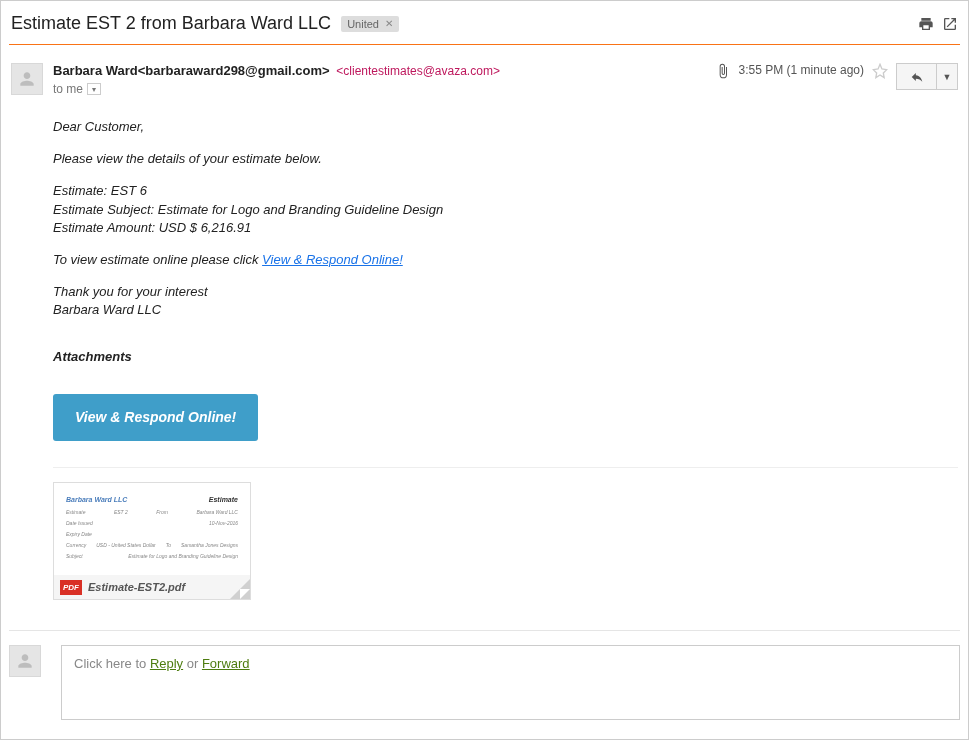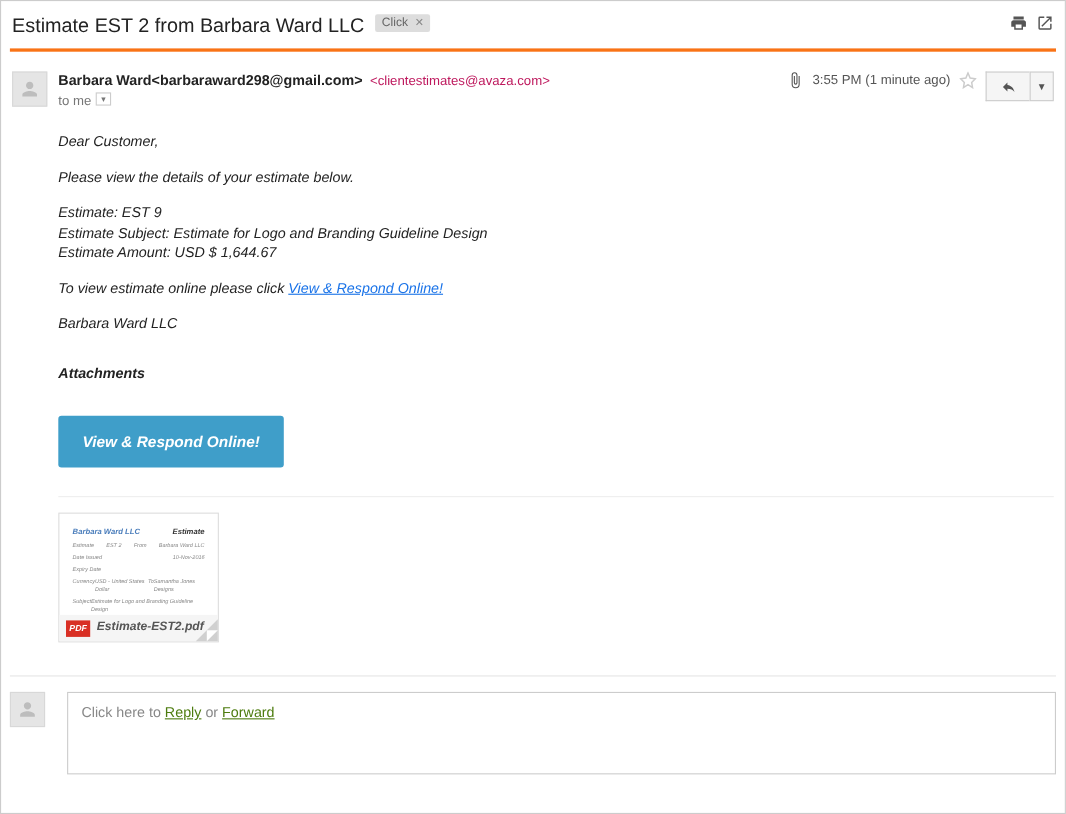--- a/index.html
+++ b/index.html
@@ -9,23 +9,23 @@
     color: #222;
     background: #fff;
     width: 969px;
     height: 740px;
     overflow: hidden;
     border: 1px solid #ccc;
     padding: 8px;
   }
   .header-row {
     display: flex;
-    align-items: flex-start;
+    align-items: center;
     padding: 4px 2px 10px 2px;
-    border-bottom: 3px solid #f97316;
+    border-bottom: 1px solid #f97316;
   }
   .subject {
     font-size: 18px;
     font-weight: 400;
     color: #222;
   }
   .tag-inbox {
     display: inline-flex;
     align-items: center;
     background: #ddd;
@@ -72,21 +72,21 @@
   .msg-body { flex: 1; }
   .msg-head {
     display: flex;
     align-items: flex-start;
   }
   .sender-line {
     font-size: 13px;
   }
   .sender-name { font-weight: bold; }
   .sender-alt { color: #be185d; font-size: 12px; margin-left: 3px; }
-  .to-line { color: #777; font-size: 12px; margin-top: 4px; display: flex; align-items: flex-start; gap: 4px; }
+  .to-line { color: #777; font-size: 12px; margin-top: 4px; display: flex; align-items: center; gap: 4px; }
   .to-caret {
     width: 14px; height: 12px;
     border: 1px solid #ccc;
     display: inline-flex;
     align-items: center;
     justify-content: center;
     font-size: 8px;
     cursor: pointer;
   }
   .right-meta {
@@ -132,21 +132,21 @@
     padding: 14px 22px;
     border-radius: 3px;
     cursor: pointer;
   }
   .attach-divider {
     border: none;
     border-top: 1px solid #eee;
     margin: 8px 0 14px 0;
   }
   .thumb {
-    width: 146px;
+    width: 198px;
     height: 118px;
     border: 1px solid #ddd;
     position: relative;
     background: #fff;
     cursor: pointer;
   }
   .thumb-doc {
     position: absolute;
     top: 6px; left: 6px; right: 6px; bottom: 26px;
     font-size: 5px;
@@ -211,21 +211,21 @@
     cursor: text;
   }
   .reply-box .u { text-decoration: underline; color: #4d7c0f; }
 </style>
 </head>
 <body>
 
 <div class="header-row">
   <span class="subject">Estimate EST 2 from Barbara Ward LLC</span>
   <span class="tag-inbox">
-    <span>Click</span>
+    <span>United</span>
     <span class="x">✕</span>
   </span>
   <div class="header-icons">
     <span class="icon">
       <svg width="16" height="16" viewBox="0 0 24 24" fill="#555">
           <path d="M19 8H5c-1.66 0-3 1.34-3 3v6h4v4h12v-4h4v-6c0-1.66-1.34-3-3-3zM16 19H8v-5h8v5zM19 3H5v4h14V3z"></path>
         </svg>
     </span>
     <span class="icon">
       <svg width="16" height="16" viewBox="0 0 24 24" fill="#555">
@@ -276,28 +276,29 @@
           </div>
         </div>
       </div>
     </div>
 
     <div class="body-text">
       <p>Dear Customer,</p>
       <div class="gap"></div>
       <p>Please view the details of your estimate below.</p>
       <div class="gap"></div>
-      <p>Estimate: EST 9</p>
+      <p>Estimate: EST 6</p>
       <p>Estimate Subject: Estimate for Logo and Branding Guideline Design</p>
-      <p>Estimate Amount: USD $ 1,644.67</p>
+      <p>Estimate Amount: USD $ 6,216.91</p>
       <div class="gap"></div>
       <p>
         <span>To view estimate online please click </span><a href="#" class="link">View &amp; Respond Online!</a>
       </p>
       <div class="gap"></div>
+      <p>Thank you for your interest</p>
       <p>Barbara Ward LLC</p>
       <div class="gap"></div>
       <div class="gap"></div>
       <p class="attach-heading">Attachments</p>
 
       <div class="cta-button">View &amp; Respond Online!</div>
 
       <hr class="attach-divider">
 
       <div class="thumb">

